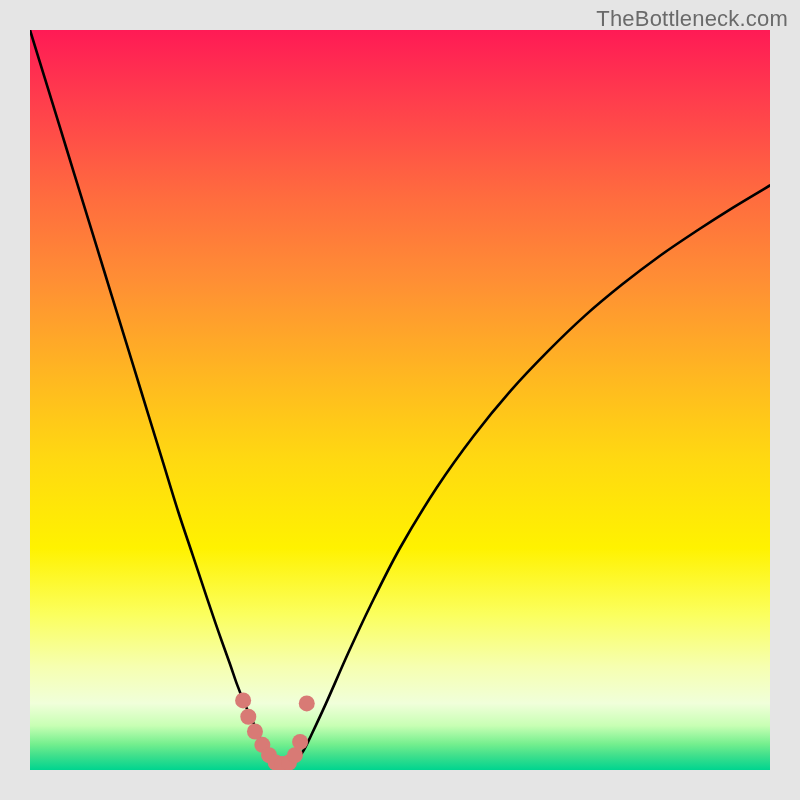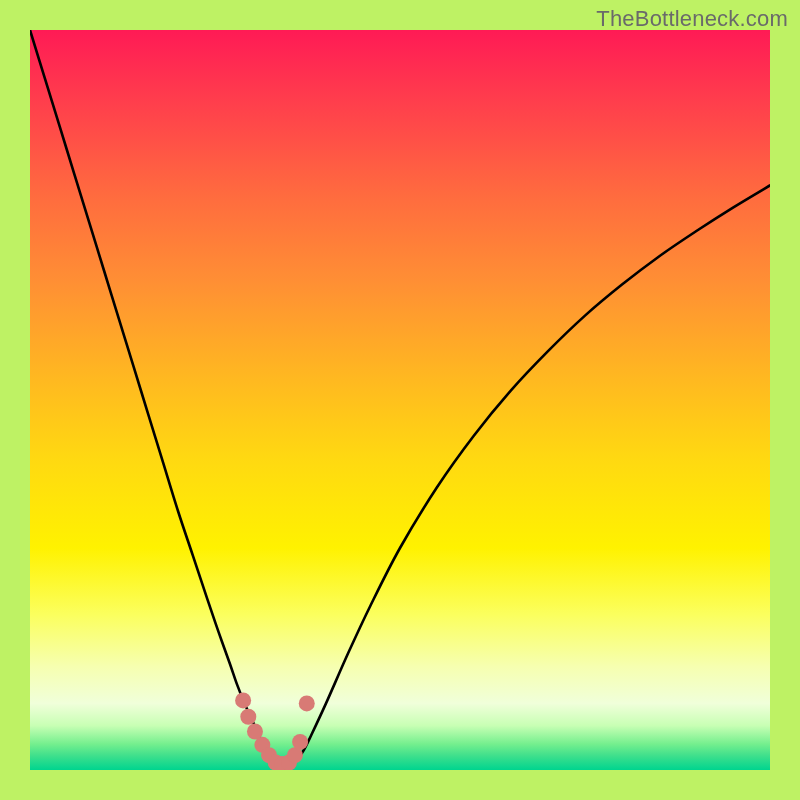--- a/index.html
+++ b/index.html
@@ -8,21 +8,21 @@
     width: 800px;
     height: 800px;
     overflow: hidden;
     background: #000;
     font-family: Arial, Helvetica, sans-serif;
   }
   .outer {
     position: relative;
     width: 800px;
     height: 800px;
-    background: #bef264;
+    background: #e5e5e5;
   }
   .plot-area {
     position: absolute;
     left: 30px;
     top: 30px;
     width: 740px;
     height: 740px;
     overflow: hidden;
   }
   .gradient-bg {

